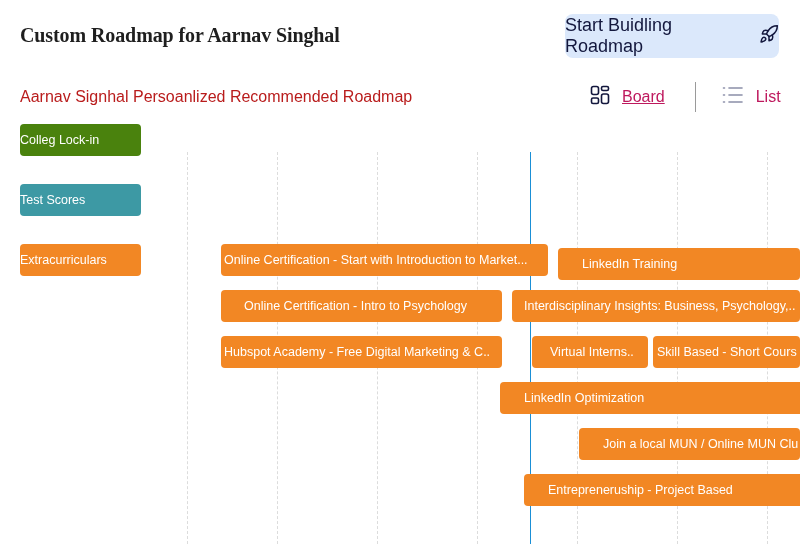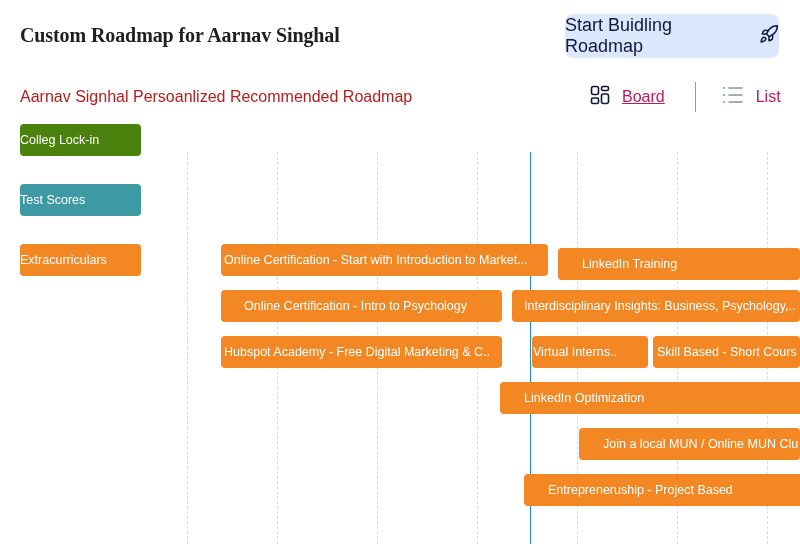--- a/index.html
+++ b/index.html
@@ -92,21 +92,21 @@
     </div>
     <div class="bar" style="left: 221px; top: 290px; width: 281px; padding-left: 23px;">
       <span>Online Certification - Intro to Psychology</span>
     </div>
     <div class="bar" style="left: 512px; top: 290px; width: 288px; padding-left: 12px;">
       <span>Interdisciplinary Insights: Business, Psychology,..</span>
     </div>
     <div class="bar" style="left: 221px; top: 336px; width: 281px; padding-left: 3px;">
       <span>Hubspot Academy - Free Digital Marketing &amp; C..</span>
     </div>
-    <div class="bar" style="left: 532px; top: 336px; width: 116px; padding-left: 1px;">
+    <div class="bar" style="left: 532px; top: 336px; width: 116px; padding-left: 18px;">
       <span>Virtual Interns..</span>
     </div>
     <div class="bar" style="left: 653px; top: 336px; width: 147px; padding-left: 4px;">
       <span>Skill Based - Short Cours</span>
     </div>
     <div class="bar" style="left: 500px; top: 382px; width: 312px; padding-left: 24px;">
       <span>LinkedIn Optimization</span>
     </div>
     <div class="bar" style="left: 579px; top: 428px; width: 221px; padding-left: 24px;">
       <span>Join a local MUN / Online MUN Clu</span>

